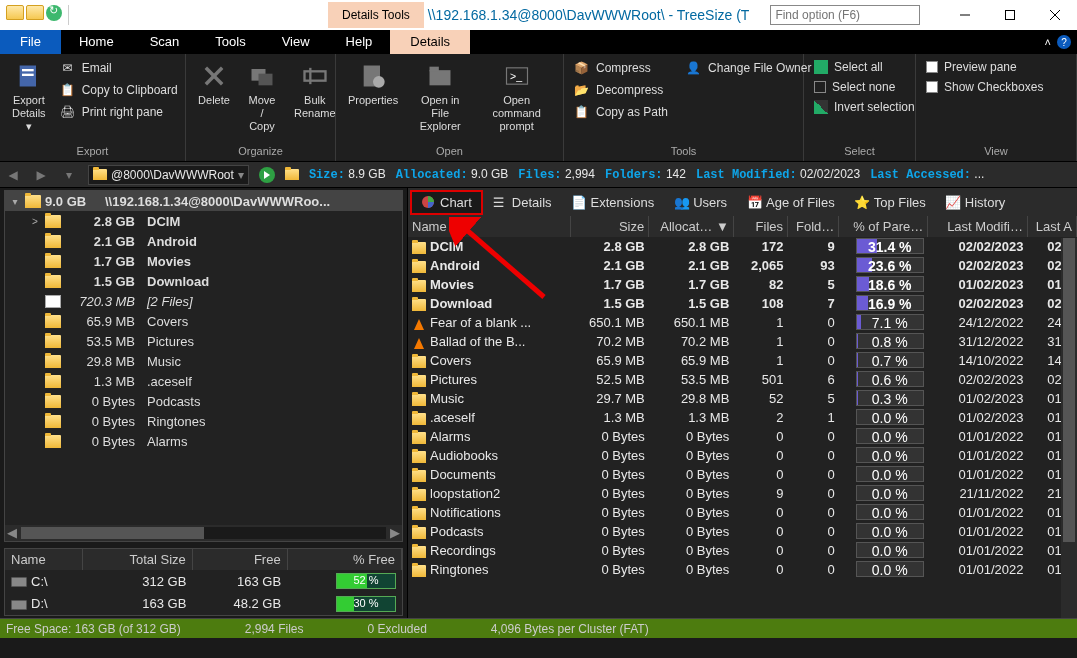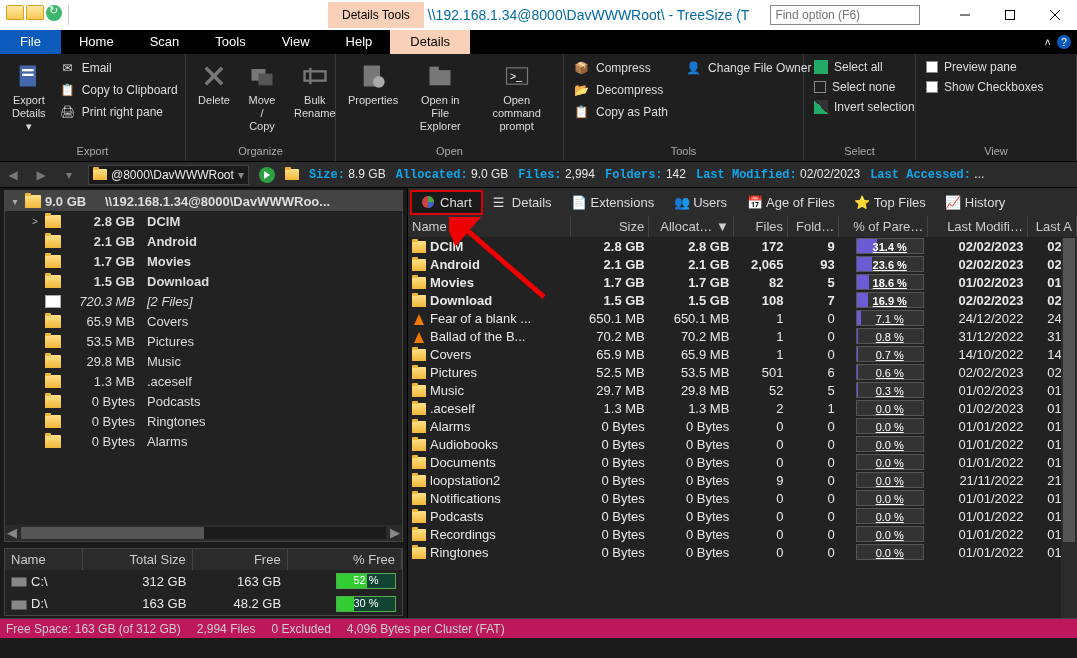--- a/index.html
+++ b/index.html
@@ -89,26 +89,26 @@
   .dgrid { flex:1; overflow:hidden; position:relative; }
   .dgrid table { width:100%; border-collapse:collapse; font-size:13px; }
   .dgrid th { background:#2b2b2b; padding:3px 4px; font-weight:normal; color:#ccc; text-align:right; border-right:1px solid #444; position:sticky; top:0; white-space:nowrap; overflow:hidden; }
   .dgrid th.l { text-align:left; }
   .dgrid td { padding:1px 4px; text-align:right; white-space:nowrap; }
   .dgrid td.l { text-align:left; }
   .dgrid tr.bold td { font-weight:bold; }
   .dgrid .fico { display:inline-block; width:14px; height:12px; vertical-align:middle; margin-right:4px; }
   .dgrid .pct { display:inline-block; width:68px; height:16px; background:#333; border:1px solid #555; position:relative; text-align:center; }
   .dgrid .pct .fill { position:absolute; left:0; top:0; bottom:0; background:#6b5bd4; }
-  .dgrid .pct .txt { position:relative; color:#fff; font-size:11px;text-decoration:underline; }
+  .dgrid .pct .txt { position:relative; color:#fff; font-size:14px; }
   .dgrid .vscroll{position:absolute;right:0;top:22px;bottom:0;width:16px;background:#2b2b2b;}
   .dgrid .vscroll .thumb{position:absolute;top:0;height:80%;left:2px;right:2px;background:#555;}
   
   
-  .statusbar { height:20px; background:#be185d; display:flex; align-items:center; padding:0 6px; gap:16px; font-size:12px; color:#ccc; border-top:1px solid #444; }
+  .statusbar { height:20px; background:#4d7c0f; display:flex; align-items:center; padding:0 6px; gap:64px; font-size:12px; color:#ccc; border-top:1px solid #444; }
   
   
   .folder-ico { background:linear-gradient(#ffe08a,#f0b838); border-radius:1px 1px 0 0; position:relative; }
   .folder-ico::before{content:"";position:absolute;top:-2px;left:0;width:40%;height:3px;background:#f0b838;border-radius:1px 1px 0 0;}
   .file-ico { background:#fff; border:1px solid #aaa; position:relative; }
   .vlc-ico { width:14px;height:14px; position:relative; }
   .vlc-ico::after{content:"";position:absolute;left:2px;top:1px;border-left:5px solid transparent;border-right:5px solid transparent;border-bottom:11px solid #f57900;}
   .drive-ico{display:inline-block;width:16px;height:10px;background:#888;border:1px solid #555;border-radius:1px;vertical-align:middle;margin-right:4px;}
   
   svg.ribico { width:28px; height:28px; }

